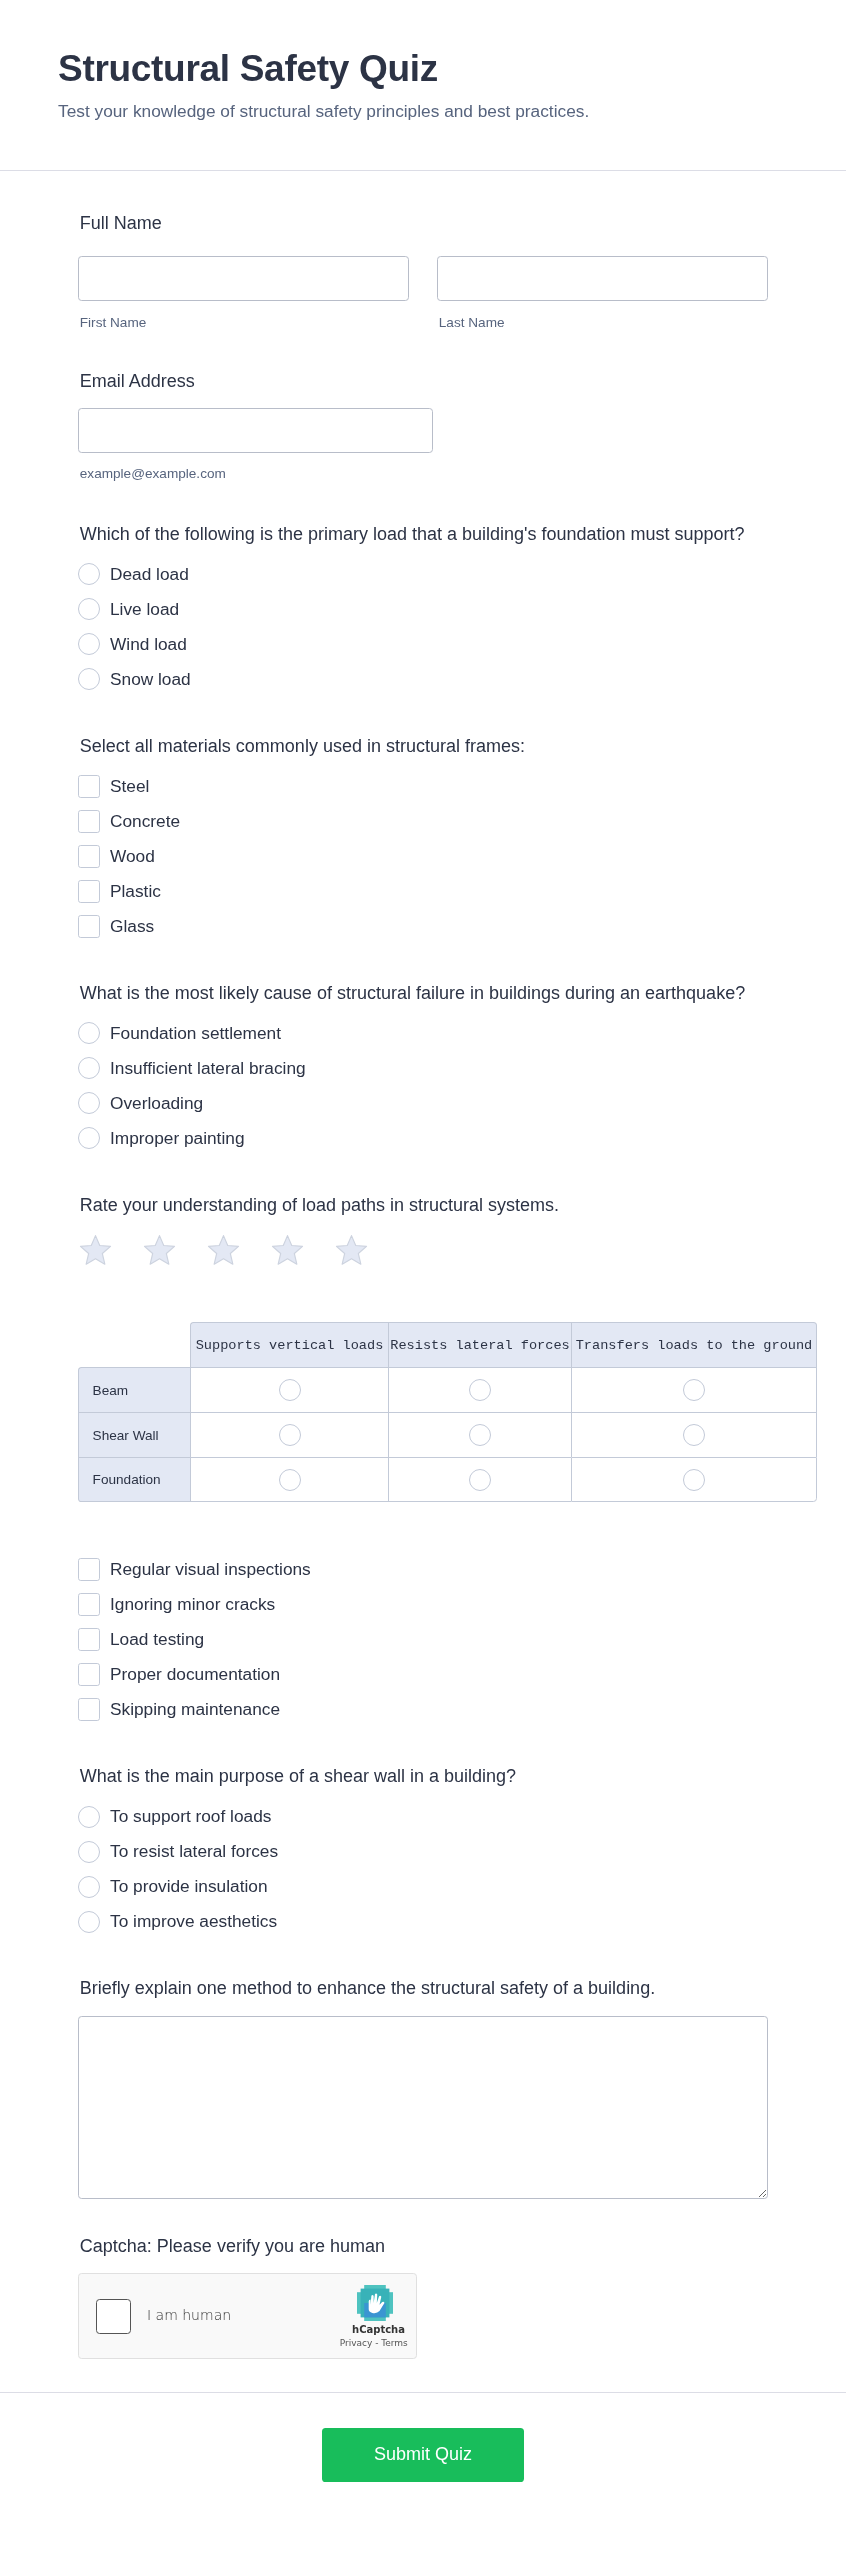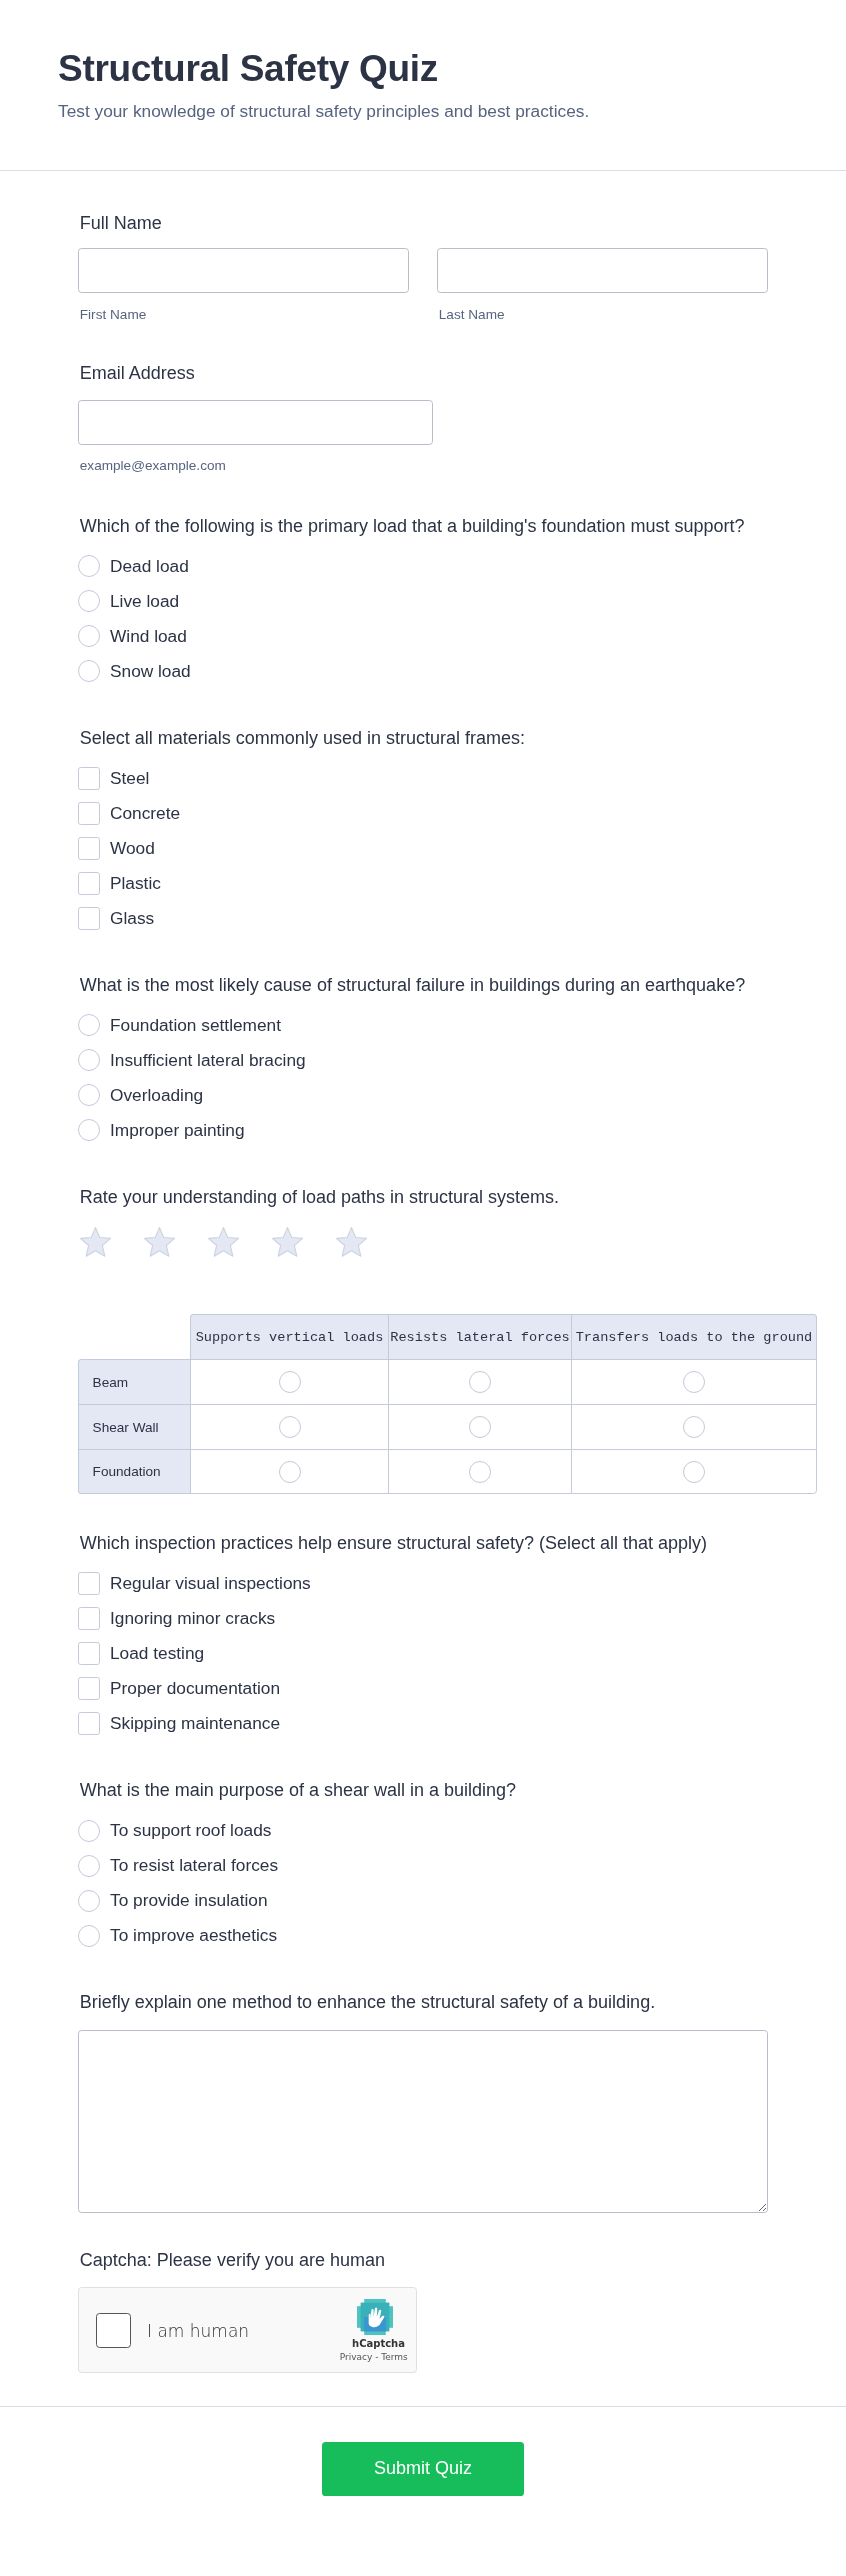--- a/index.html
+++ b/index.html
@@ -30,21 +30,21 @@
     .form { padding: 0 78px; }
     .field { }
     .label {
       font-size: 18px;
       color: #2c3345;
       line-height: 22px;
     }
     .name-row {
       display: flex;
       gap: 28px;
-      margin-top: 14px;
+      margin-top: 22px;
     }
     .name-col { width: 357px; }
     .text-input {
       width: 100%;
       height: 45px;
       border: 0.9px solid #b8bdc9;
       border-radius: 3.6px;
       background: #fff;
       display: block;
     }
@@ -155,21 +155,21 @@
       left: 17.3px; top: 25.5px;
       width: 35px; height: 35px;
       border: 1.4px solid #555;
       border-radius: 3.6px;
       background: #fff;
       cursor: pointer;
     }
     .captcha-text {
       position: absolute;
       left: 68px; top: 33px;
-      font-size: 17px;
+      font-size: 14px;
       color: #333;
       font-family: "DejaVu Sans", sans-serif;
       font-weight: 300;
     }
     .captcha-logo {
       position: absolute;
       left: 278px; top: 11px;
       width: 36px; height: 36px;
     }
     .captcha-brand {
@@ -359,21 +359,20 @@
           <th>Foundation</th>
           <td><span class="radio"></span></td>
           <td><span class="radio"></span></td>
           <td><span class="radio"></span></td>
         </tr>
       </tbody>
     </table>
   </div>
 
   <div class="field" style="padding-top:38px;">
-    <div class="label" style="padding-left:1.8px;">Which inspection practices help ensure structural safety? (Select all that apply)</div>
     <div class="options">
       <div class="option">
           <span class="checkbox"></span>
           <span class="option-text">Regular visual inspections</span>
         </div>
       <div class="option">
           <span class="checkbox"></span>
           <span class="option-text">Ignoring minor cracks</span>
         </div>
       <div class="option">

